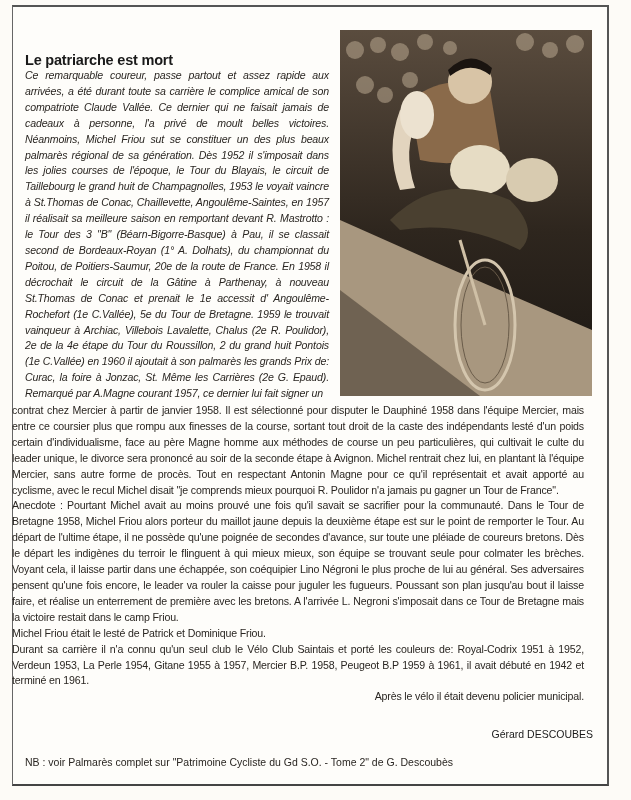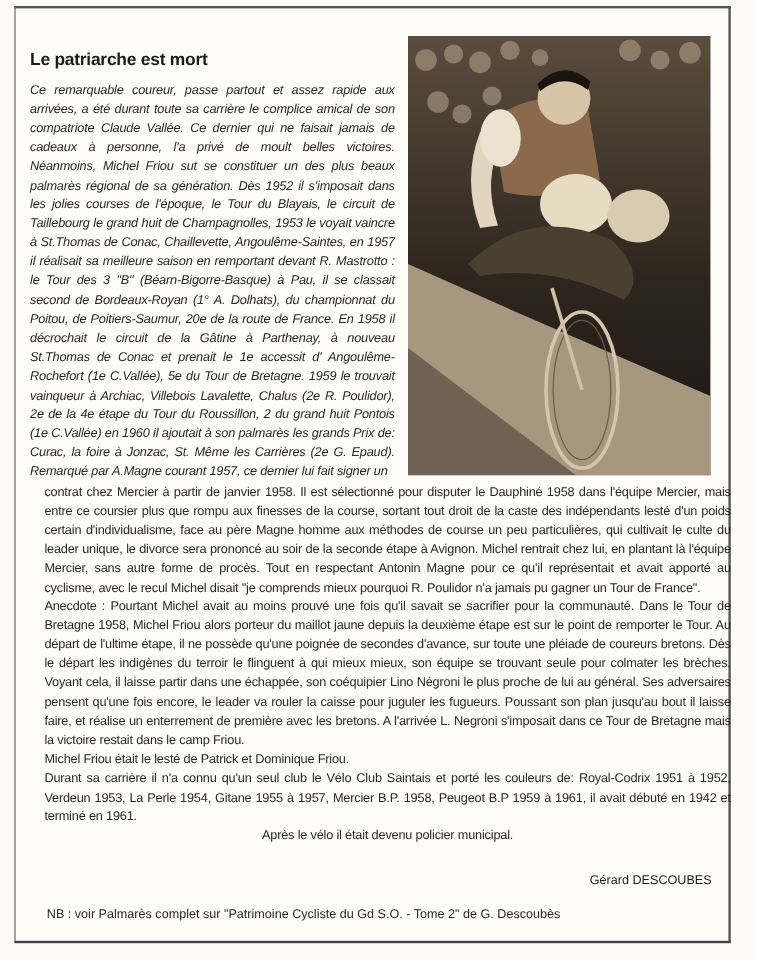--- a/index.html
+++ b/index.html
@@ -10,48 +10,48 @@
     color: #2a2622;
     position: relative;
   }
   .frame {
     position: absolute; left: 12px; top: 5px; width: 594px; height: 777px;
     border-top: 2px solid #555; border-right: 2px solid #555;
     border-bottom: 2px solid #444; border-left: 1px solid #666;
     background: #fefdfa;
   }
   .title {
-    position: absolute; left: 25px; top: 42px;
+    position: absolute; left: 25px; top: 52px;
     font-size: 14.5px; font-weight: bold; color: #1a1a1a; margin: 0;
     letter-spacing: -0.2px;
   }
   .photo {
     position: absolute; left: 340px; top: 30px; width: 252px; height: 366px;
     overflow: hidden; background: #3a3026;
   }
   .photo svg { display: block; width: 100%; height: 100%; }
   .col-text {
     position: absolute; left: 25px; top: 68px; width: 304px;
     font-size: 10.6px; line-height: 15.9px; text-align: justify;
     margin: 0; letter-spacing: -0.15px; font-style: italic;
   }
   .full-text {
-    position: absolute; left: 37px; top: 403px; width: 572px;
+    position: absolute; left: 12px; top: 403px; width: 572px;
     font-size: 10.6px; line-height: 15.9px; text-align: justify;
     margin: 0; letter-spacing: -0.15px;
   }
   .full-text p, .col-text p { margin: 0; }
-  .full-text p.last { text-align: center; }
+  .full-text p.last { text-align: right; }
   .signature {
     position: absolute; right: 38px; top: 728px;
     font-size: 10.5px; font-weight: normal; color: #1a1a1a;
   }
   .nb {
     position: absolute; left: 25px; top: 756px;
-    font-size: 10.5px; color: #2a2622; margin-left: 14px;
+    font-size: 10.5px; color: #2a2622;
   }
 </style>
 </head>
 <body>
 
 <div class="frame"></div>
 
 <h1 class="title">Le patriarche est mort</h1>
 
 <div class="photo" title="Photo d'époque : Michel Friou sur son vélo avec une gerbe de fleurs, devant la foule">

